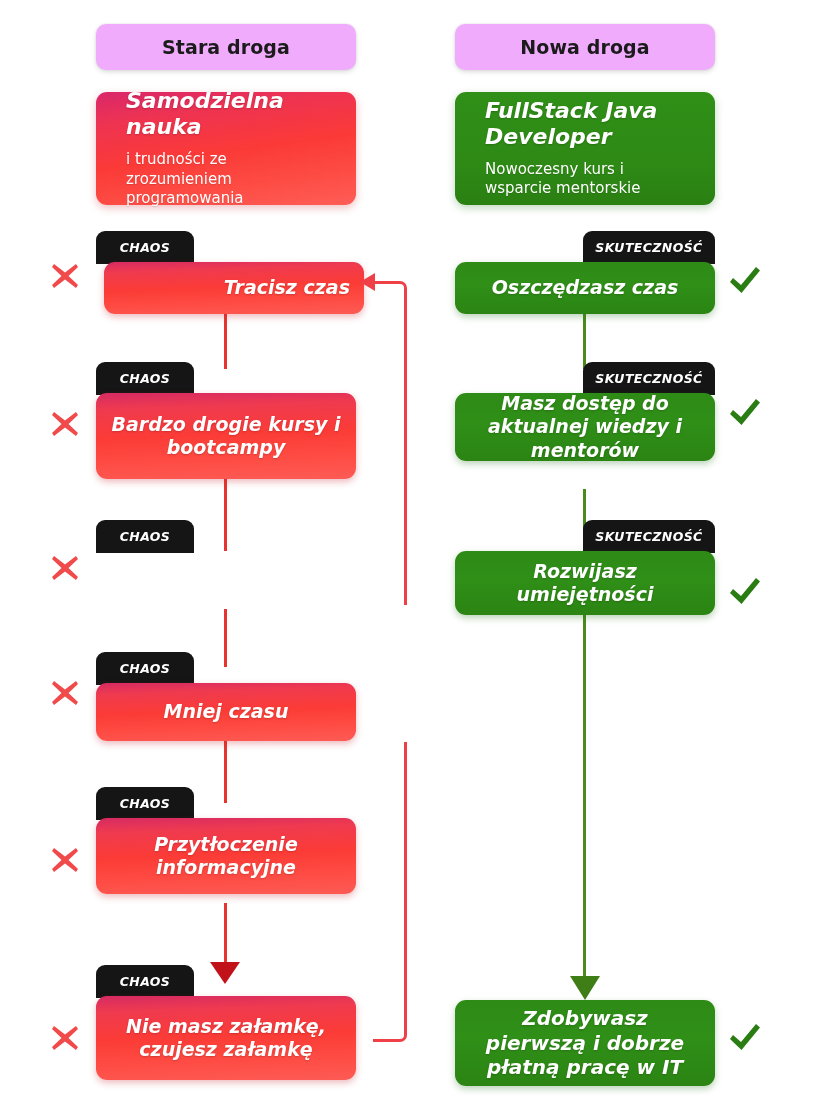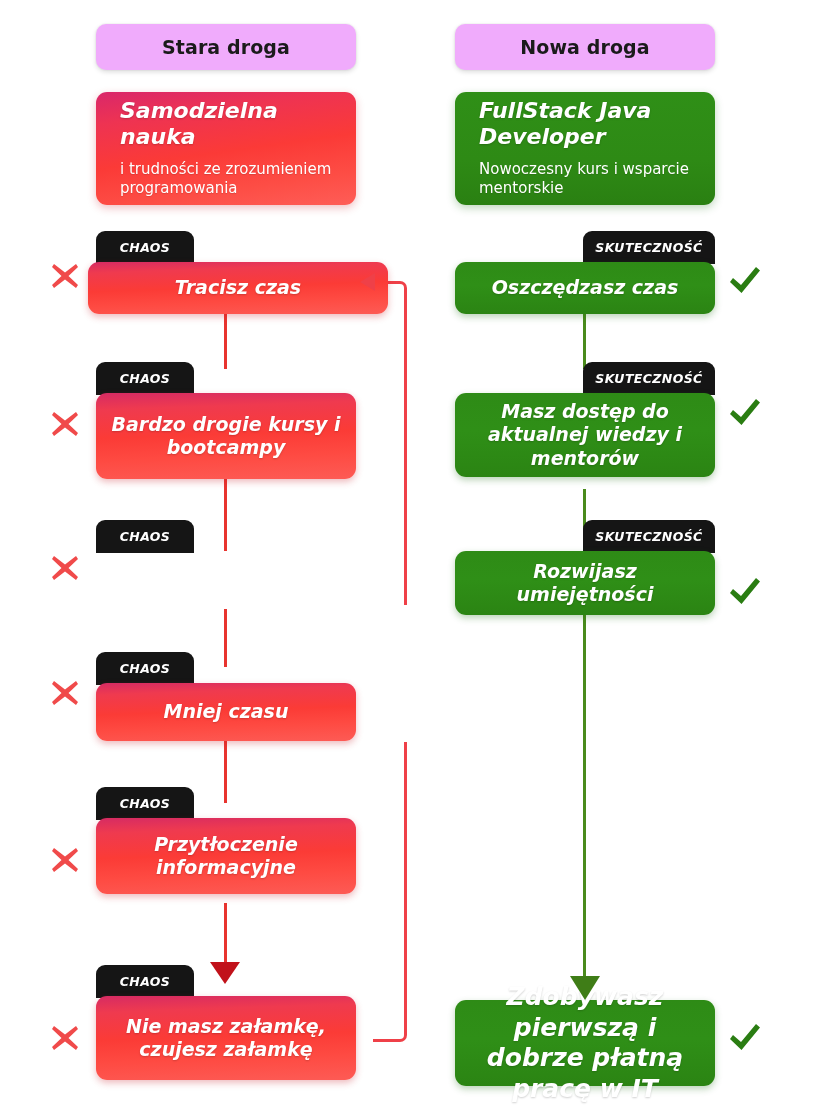--- a/index.html
+++ b/index.html
@@ -53,21 +53,21 @@
     line-height:1.22;
     text-shadow:0 1px 2px rgba(0,0,0,.18);
   }
 
   
   .hero{
     position:absolute;
     border-radius:11px;
     box-sizing:border-box;
     display:flex;flex-direction:column;align-items:center;justify-content:center;
-    padding:10px 24px;
+    padding:10px 30px;
     z-index:6;
   }
   .hero.red{
     background:linear-gradient(172deg,#d9276a 0%,#ee3352 22%,#fb3a37 52%,#fd4d45 78%,#fe5d57 100%);
     box-shadow:0 3px 8px rgba(200,30,40,.28);
   }
   .hero.green{
     background:linear-gradient(180deg,#2f8f17 0%,#2e8a15 60%,#2a8012 100%);
     box-shadow:0 3px 8px rgba(30,110,20,.28);
   }
@@ -156,21 +156,21 @@
   <div class="vline green" style="left:583px;top:313px;width:3px;height:56px;"></div>
   <div class="vline green" style="left:583px;top:489px;width:3px;height:62px;"></div>
   <div class="vline green" style="left:583px;top:615px;width:3px;height:368px;"></div>
   <div class="mark" style="left:570px;top:976px;width:0;height:0;
        border-left:15px solid transparent;border-right:15px solid transparent;
        border-top:24px solid #3f7d17;"></div>
 
   <div class="badge" style="left:96px;top:231px;width:98px;">
     <span>CHAOS</span>
   </div>
-  <div class="card red" style="left:88px;top:262px;width:300px;height:52px;">
+  <div class="card red" style="left:104px;top:262px;width:260px;height:52px;justify-content:flex-end;">
     <div class="ctxt" style="font-size:19px;">Tracisz czas</div>
   </div>
   <svg class="mark" style="left:48px;top:259px;" width="34" height="34" viewBox="0 0 34 34">
     <path d="M6 5 L17 13.5 L28 5 L30 8 L20.5 17 L30 26 L28 29 L17 20.5 L6 29 L4 26 L13.5 17 L4 8 Z" fill="#f04a4a"></path>
   </svg>
 
   <div class="badge" style="left:96px;top:362px;width:98px;">
     <span>CHAOS</span>
   </div>
   <div class="card red" style="left:96px;top:393px;width:260px;height:86px;">
@@ -223,37 +223,37 @@
   <div class="card green" style="left:455px;top:262px;width:260px;height:52px;">
     <div class="ctxt" style="font-size:19px;">Oszczędzasz czas</div>
   </div>
   <svg class="mark" style="left:727px;top:265px;" width="36" height="32" viewBox="0 0 36 32">
     <path d="M3 17 L6 13 L14 20 L29 2 L33 5.5 L14.5 28 Z" fill="#2a7d12"></path>
   </svg>
 
   <div class="badge" style="left:583px;top:362px;width:132px;">
     <span>SKUTECZNOŚĆ</span>
   </div>
-  <div class="card green" style="left:455px;top:393px;width:260px;height:84px;">
+  <div class="card green" style="left:455px;top:393px;width:260px;height:68px;">
     <div class="ctxt" style="font-size:19px;">Masz dostęp do aktualnej wiedzy i mentorów</div>
   </div>
   <svg class="mark" style="left:727px;top:397px;" width="36" height="32" viewBox="0 0 36 32">
     <path d="M3 17 L6 13 L14 20 L29 2 L33 5.5 L14.5 28 Z" fill="#2a7d12"></path>
   </svg>
 
   <div class="badge" style="left:583px;top:520px;width:132px;">
     <span>SKUTECZNOŚĆ</span>
   </div>
   <div class="card green" style="left:455px;top:551px;width:260px;height:64px;">
     <div class="ctxt" style="font-size:19px;">Rozwijasz umiejętności</div>
   </div>
   <svg class="mark" style="left:727px;top:576px;" width="36" height="32" viewBox="0 0 36 32">
     <path d="M3 17 L6 13 L14 20 L29 2 L33 5.5 L14.5 28 Z" fill="#2a7d12"></path>
   </svg>
 
   <div class="card green" style="left:455px;top:1000px;width:260px;height:86px;">
-    <div class="ctxt" style="font-size:25px;">Zdobywasz pierwszą i dobrze płatną pracę w IT</div>
+    <div class="ctxt" style="font-size:20px;">Zdobywasz pierwszą i dobrze płatną pracę w IT</div>
   </div>
   <svg class="mark" style="left:727px;top:1022px;" width="36" height="32" viewBox="0 0 36 32">
     <path d="M3 17 L6 13 L14 20 L29 2 L33 5.5 L14.5 28 Z" fill="#2a7d12"></path>
   </svg>
 
 </div>
 
 </body></html>

